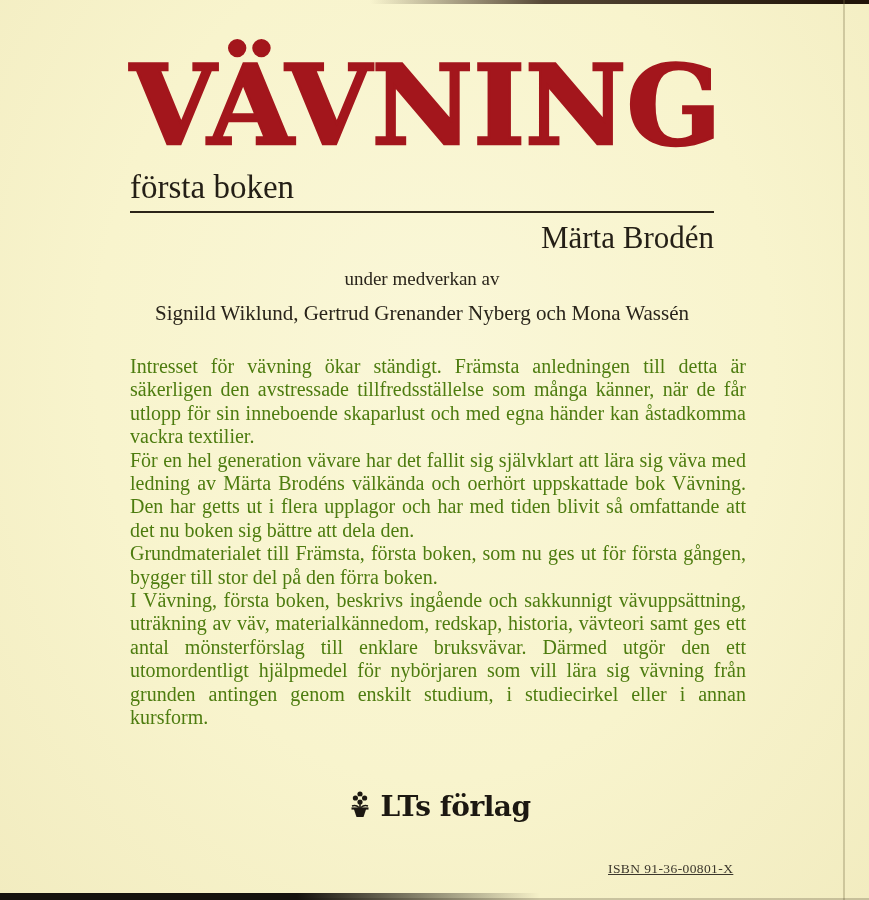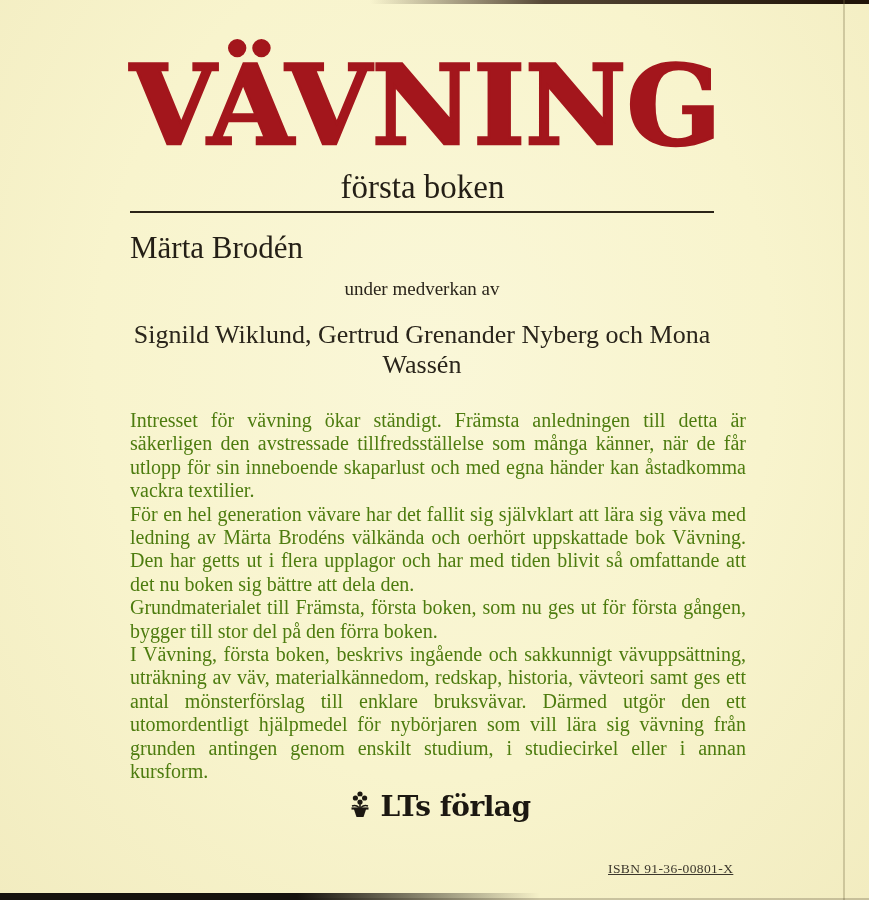--- a/index.html
+++ b/index.html
@@ -29,32 +29,32 @@
     margin:0;margin-top:40px;
     font-family:"DejaVu Serif", serif;
     font-weight:bold;
     font-size:111px;line-height:130px;
     letter-spacing:0px;
     color:var(--red);
     -webkit-text-stroke:2.5px var(--red);
     white-space:nowrap;
   }
   .subtitle{
-    width:585px;text-align:center;
+    width:585px;text-align:left;
     font-size:33px;line-height:34px;
     margin-top:0px;
     color:#241f16;
   }
   .rule{width:584px;height:0;border-top:2px solid #2b2418;margin-top:7px;}
   .author{
-    width:584px;text-align:left;
-    font-size:31px;line-height:34px;margin-top:18px;color:#241f16;
+    width:584px;text-align:right;
+    font-size:31px;line-height:34px;margin-top:8px;color:#241f16;
   }
   .contrib-note{width:584px;text-align:center;font-size:19px;margin-top:13px;color:#2a251b;}
-  .contributors{width:584px;text-align:center;font-size:26px;margin-top:20px;color:#2a251b;}
+  .contributors{width:584px;text-align:center;font-size:21px;margin-top:11px;color:#2a251b;}
 
   .bodytext{margin-top:29px;width:616px;}
   .bodytext p{
     margin:0;
     font-size:20px;line-height:23.4px;
     text-align:justify;
     color:#4d7c0f;
   }
 
   .publisher{

